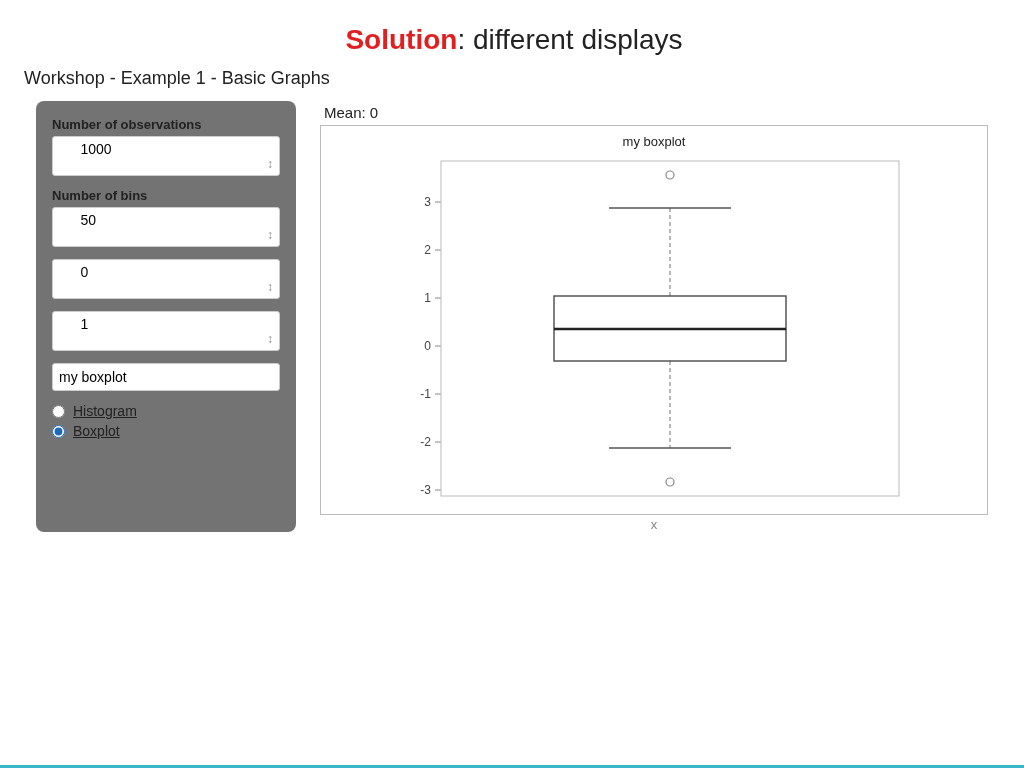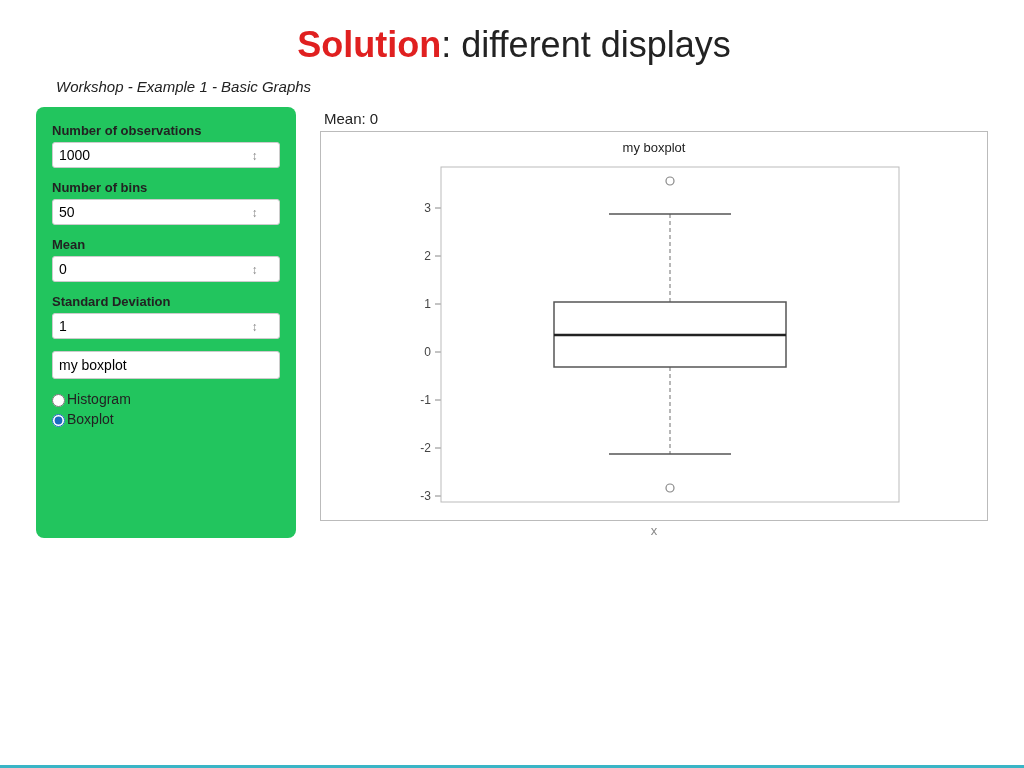--- a/index.html
+++ b/index.html
@@ -7,47 +7,46 @@
       background: #fff;
       font-family: Arial, sans-serif;
       width: 1024px;
       height: 768px;
       overflow: hidden;
       position: relative;
     }
 
     .page-title {
       text-align: center;
-      font-size: 36px;
+      font-size: 28px;
       font-weight: normal;
       padding: 24px 0 12px 4px;
       color: #222;
     }
     .page-title .solution-word {
       color: #e02020;
       font-weight: bold;
     }
 
     .subtitle {
-      font-size: 15px;
-      color: #222;
-      padding: 0 0 12px 56px;
-      font-style: italic;
+      font-size: 18px;
+      color: #222;
+      padding: 0 0 12px 24px;
     }
 
     .main-layout {
       display: flex;
       flex-direction: row;
       padding: 0 36px 0 36px;
       gap: 24px;
     }
 
     
     .sidebar {
-      background: #22c55e;
+      background: #737373;
       border-radius: 8px;
       padding: 16px;
       width: 260px;
       min-width: 260px;
       display: flex;
       flex-direction: column;
       gap: 12px;
     }
 
     .field-label {
@@ -62,20 +61,21 @@
       flex-direction: column;
     }
 
     .number-input-wrapper {
       display: flex;
       align-items: flex-end;
       background: #fff;
       border: 1px solid #ccc;
       border-radius: 3px;
       padding: 4px 6px;
+      flex-direction: column;
     }
 
     .number-input-wrapper input[type="number"] {
       border: none;
       outline: none;
       font-size: 14px;
       width: 100%;
       background: transparent;
     }
 
@@ -96,24 +96,25 @@
     }
 
     .radio-group {
       display: flex;
       flex-direction: column;
       gap: 4px;
     }
 
     .radio-item {
       display: flex;
-      align-items: flex-end;
-      gap: 2px;
+      align-items: center;
+      gap: 8px;
       font-size: 14px;
       color: #222;
+      text-decoration: underline;
     }
 
     .radio-item input[type="radio"] {
       accent-color: #1a6abf;
     }
 
     
     .right-panel {
       flex: 1;
       display: flex;
@@ -190,29 +191,27 @@
 
     <div class="field-group">
       <div class="field-label">Number of bins</div>
       <div class="number-input-wrapper">
         <input type="number" value="50" style="width: 90%;">
         <span class="spin-icon">↕</span>
       </div>
     </div>
 
     <div class="field-group">
-      <div class="field-label">Mean</div>
       <div class="number-input-wrapper">
         <input type="number" value="0" style="width: 90%;">
         <span class="spin-icon">↕</span>
       </div>
     </div>
 
     <div class="field-group">
-      <div class="field-label">Standard Deviation</div>
       <div class="number-input-wrapper">
         <input type="number" value="1" style="width: 90%;">
         <span class="spin-icon">↕</span>
       </div>
     </div>
 
     <div class="field-group">
       <div class="text-input-wrapper">
         <input type="text" value="my boxplot" style="">
       </div>

